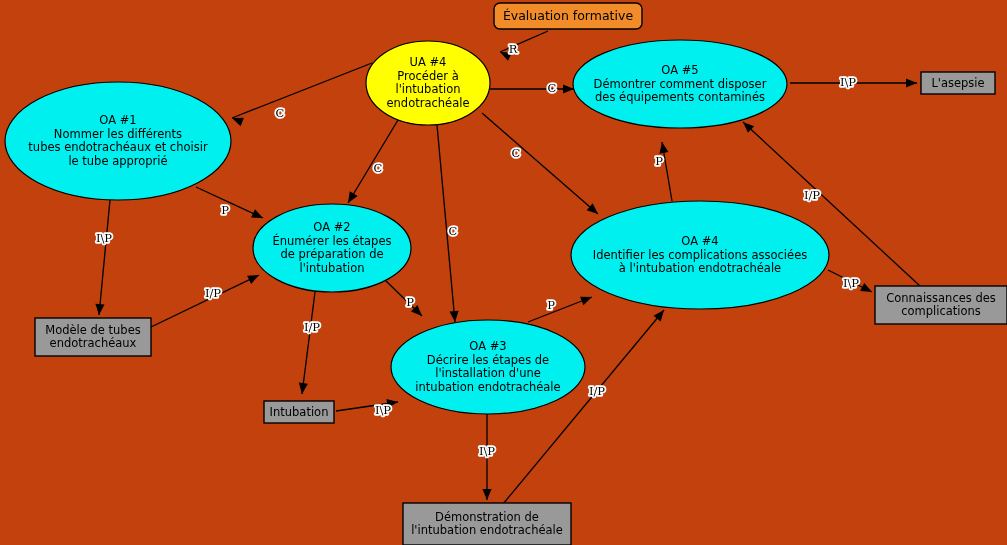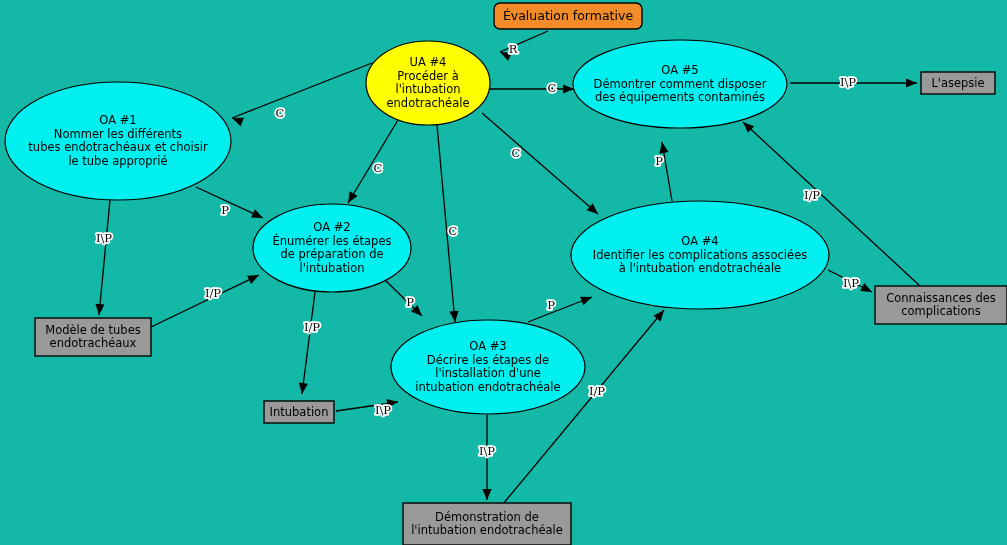--- a/index.html
+++ b/index.html
@@ -4,21 +4,21 @@
 <style>
   html, body {
     margin: 0;
     padding: 0;
     background: #ffffff;
   }
   #diagram-root {
     position: relative;
     width: 1007px;
     height: 545px;
-    background: #14b8a6;
+    background: #c2410c;
     font-family: "DejaVu Sans", sans-serif;
     overflow: hidden;
   }
   svg#diagram-canvas {
     position: absolute;
     left: 0;
     top: 0;
     width: 1007px;
     height: 545px;
   }

